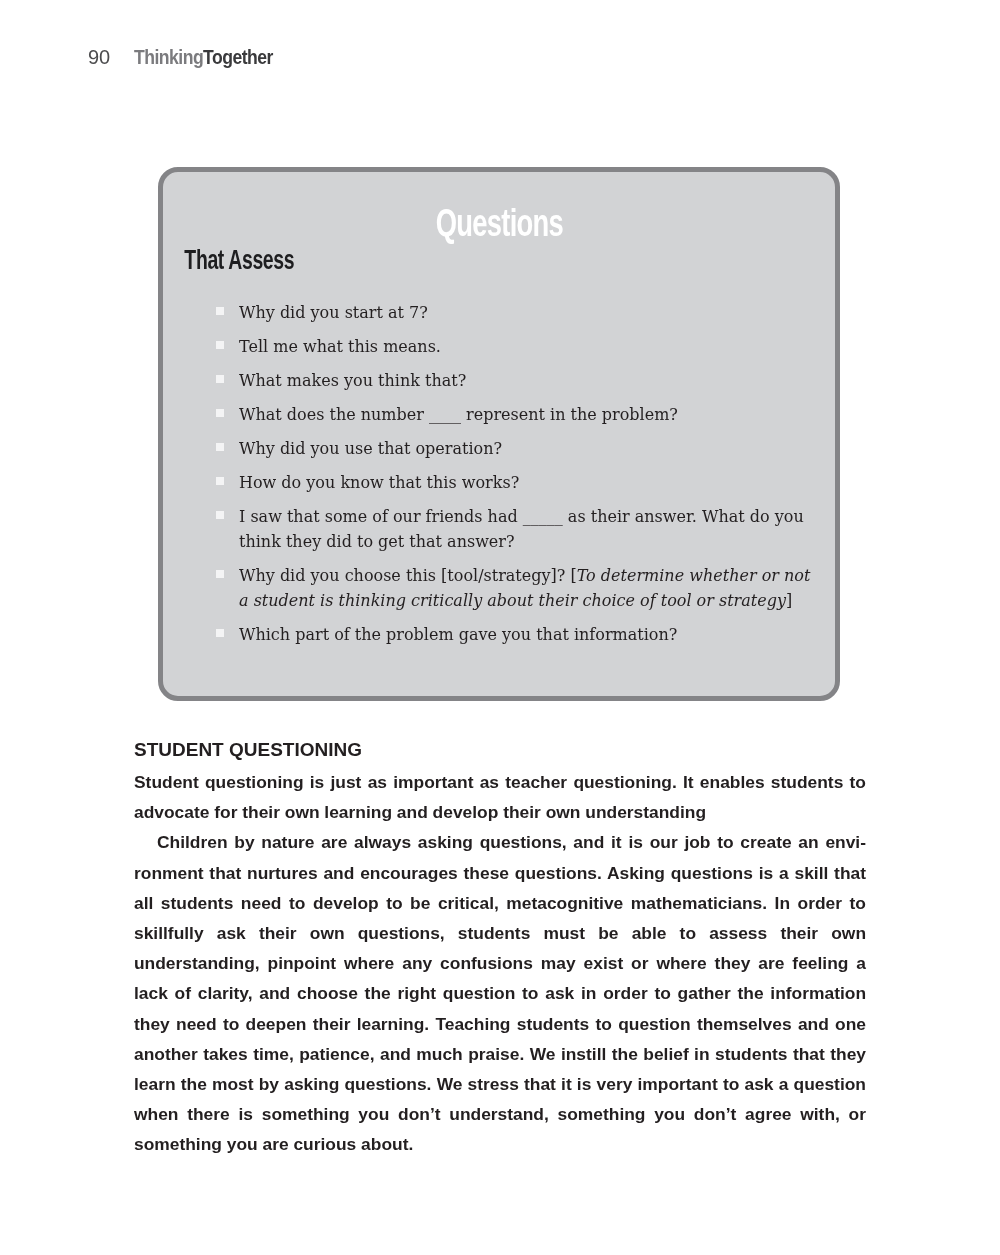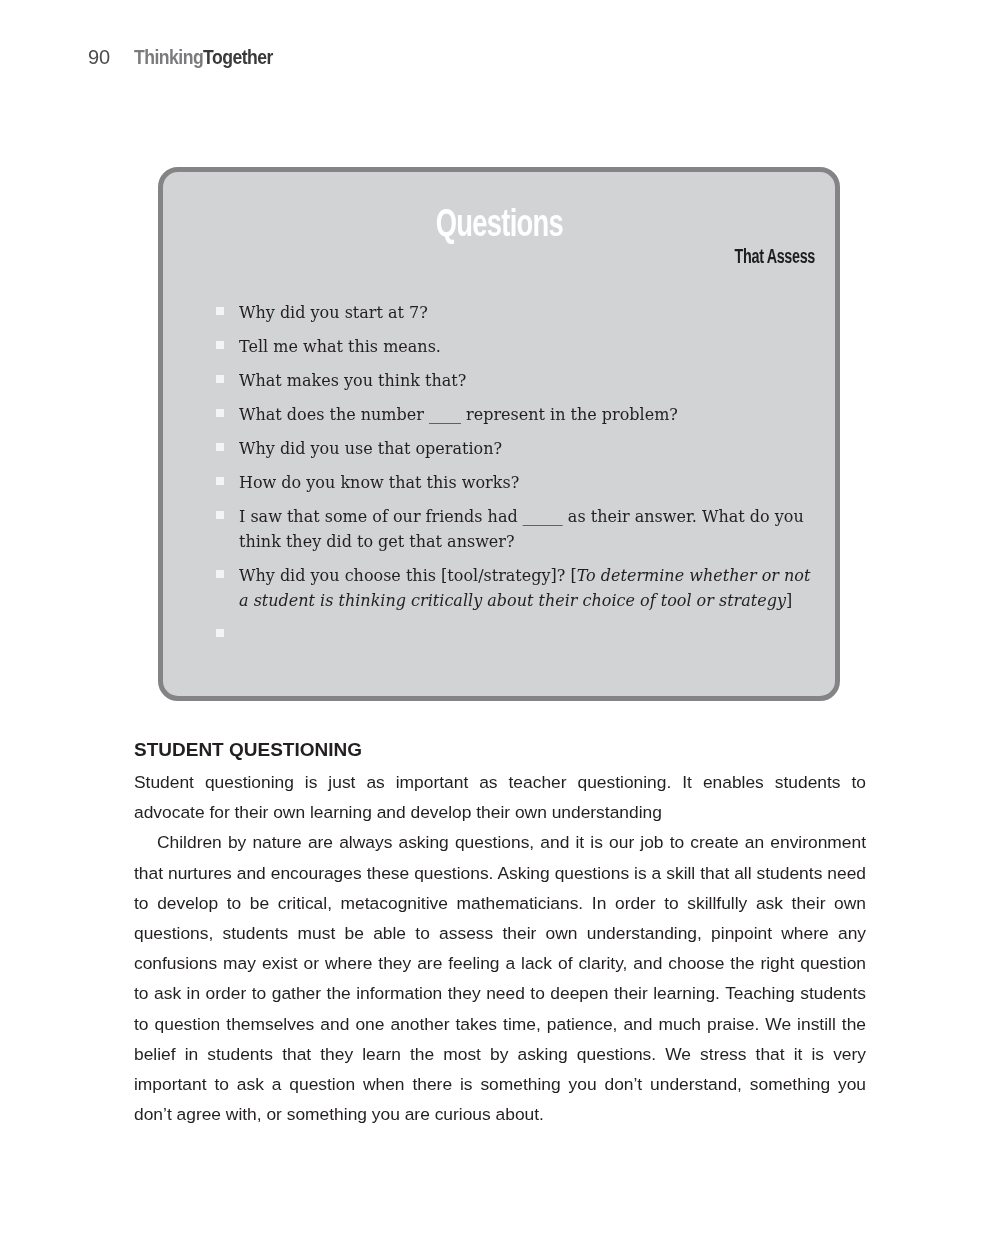--- a/index.html
+++ b/index.html
@@ -6,28 +6,28 @@
   body { width:1000px; height:1255px; background:#ffffff; position:relative; overflow:hidden; font-family:"Liberation Sans", sans-serif; color:#231f20; }
   .header { position:absolute; left:88px; top:46px; height:28px; display:flex; align-items:flex-start; }
   .page-num { font-family:"Liberation Sans", sans-serif; font-size:20px; color:#4d4d4f; width:46px; }
   .running-title { font-family:"Liberation Sans", sans-serif; font-size:20px; font-weight:bold; letter-spacing:-0.6px; transform:scaleX(0.88); transform-origin:left; display:inline-block; }
   .rt-a { color:#7b7b7e; }
   .rt-b { color:#3a3a3c; }
 
   .box { position:absolute; left:158px; top:167px; width:672px; height:524px; background:#d2d3d5; border:5px solid #848487; border-radius:20px; box-sizing:content-box; }
   .box-title { position:absolute; left:0; right:0; top:30px; text-align:center; font-family:"Liberation Sans", sans-serif; font-weight:bold; font-size:38px; color:#ffffff; letter-spacing:-1px; }
   .box-title span, .box-sub span { display:inline-block; transform:scaleX(0.72); }
-  .box-sub { position:absolute; left:0; right:4px; top:73px; text-align:right; font-family:"Liberation Sans", sans-serif; font-weight:bold; font-size:20px; color:#1e1e20; letter-spacing:-0.5px; }
+  .box-sub { position:absolute; left:0; right:11px; top:73px; text-align:left; font-family:"Liberation Sans", sans-serif; font-weight:bold; font-size:27px; color:#1e1e20; letter-spacing:-0.5px; }
   ul.qlist { list-style:none; margin:0; padding:0; position:absolute; left:50px; top:128px; width:600px; }
   ul.qlist li { position:relative; padding-left:26px; font-family:"DejaVu Serif", serif; font-size:16px; line-height:25px; color:#231f20; margin-bottom:9px; }
   ul.qlist li .bullet { position:absolute; left:3px; top:7px; width:8px; height:8px; background:#f4f4f5; }
   ul.qlist li em { font-style:italic; }
 
   .section-head { position:absolute; left:134px; top:739px; font-family:"Liberation Sans", sans-serif; font-weight:bold; font-size:19px; color:#231f20; }
-  .body-text { position:absolute; left:134px; top:767px; width:732px; font-family:"Liberation Sans", sans-serif; font-size:17.4px; line-height:30.2px; color:#231f20; text-align:justify; }
+  .body-text { position:absolute; left:134px; top:767px; width:732px; font-family:"Liberation Sans", sans-serif; font-size:17.4px; line-height:30.2px; color:#231f20; text-align:justify;font-weight:bold; }
   .body-text p { margin:0; }
   .body-text p.indent { text-indent:23px; }
 </style>
 </head>
 <body>
 
 <div class="header">
   <span class="page-num">90</span>
   <span class="running-title"><span class="rt-a">Thinking</span><span class="rt-b">Together</span></span>
 </div>
@@ -37,21 +37,21 @@
   <div class="box-sub"><span>That Assess</span></div>
   <ul class="qlist">
     <li><span class="bullet"></span><span>Why did you start at 7?</span></li>
     <li><span class="bullet"></span><span>Tell me what this means.</span></li>
     <li><span class="bullet"></span><span>What makes you think that?</span></li>
     <li><span class="bullet"></span><span>What does the number ____ represent in the problem?</span></li>
     <li><span class="bullet"></span><span>Why did you use that operation?</span></li>
     <li><span class="bullet"></span><span>How do you know that this works?</span></li>
     <li><span class="bullet"></span><span>I saw that some of our friends had _____ as their answer. What do you think they did to get that answer?</span></li>
     <li><span class="bullet"></span><span>Why did you choose this [tool/strategy]? [</span><em>To determine whether or not a student is thinking critically about their choice of tool or strategy</em><span>]</span></li>
-    <li><span class="bullet"></span></li>
+    <li><span class="bullet"></span><span>Which part of the problem gave you that information?</span></li>
   </ul>
 </div>
 
 <div class="section-head">STUDENT QUESTIONING</div>
 <div class="body-text">
   <p>Student questioning is just as important as teacher questioning. It enables students to advocate for their own learning and develop their own understanding</p>
   <p class="indent">Children by nature are always asking questions, and it is our job to create an envi­ronment that nurtures and encourages these questions. Asking questions is a skill that all students need to develop to be critical, metacognitive mathematicians. In order to skillfully ask their own questions, students must be able to assess their own understand­ing, pinpoint where any confusions may exist or where they are feeling a lack of clarity, and choose the right question to ask in order to gather the information they need to deepen their learning. Teaching students to question themselves and one another takes time, patience, and much praise. We instill the belief in students that they learn the most by asking questions. We stress that it is very important to ask a question when there is something you don’t understand, something you don’t agree with, or something you are curious about.</p>
 </div>
 
 </body></html>

